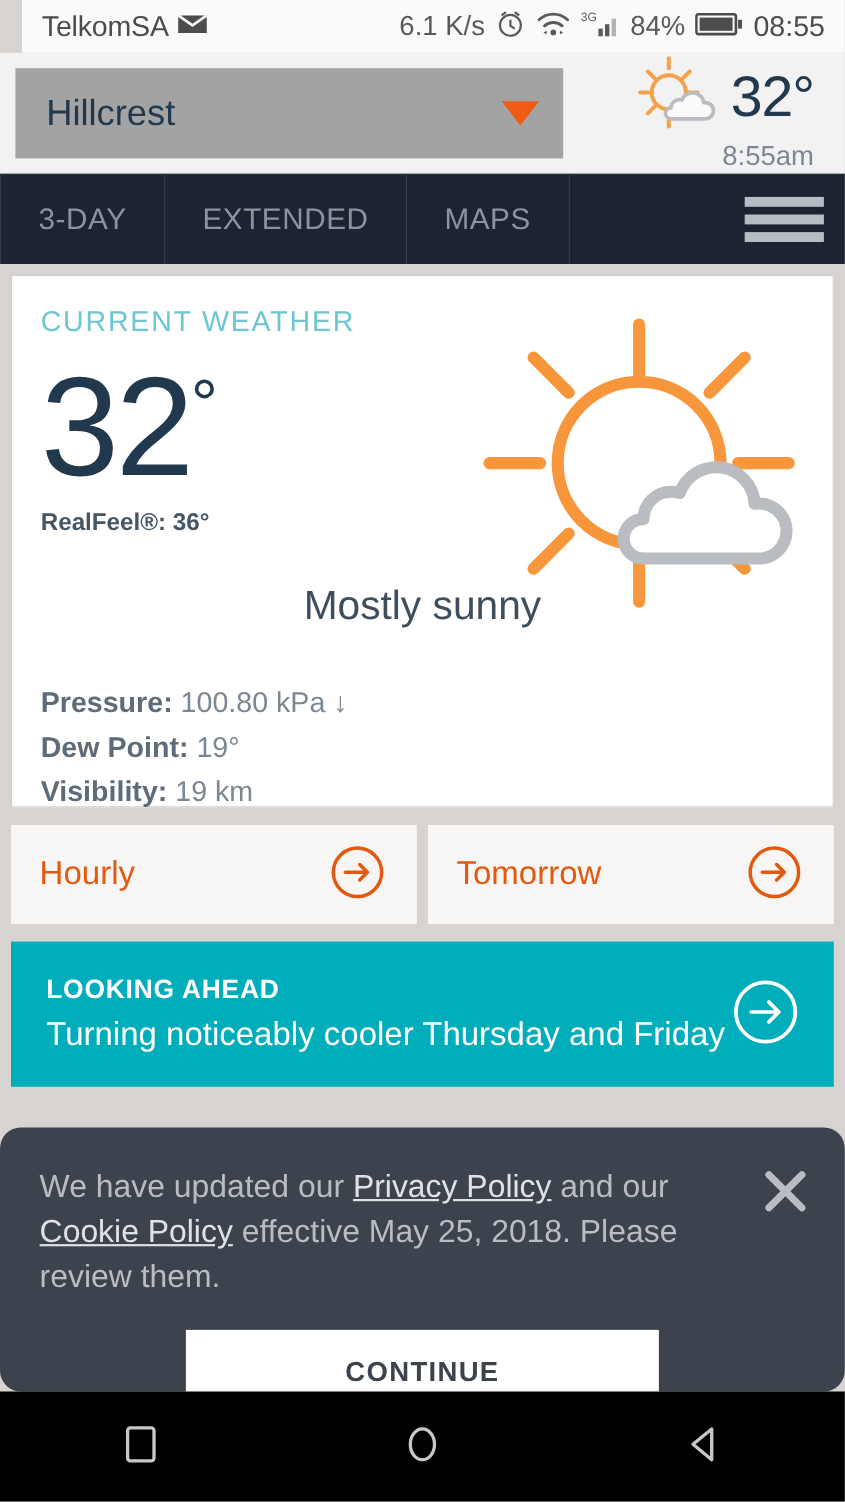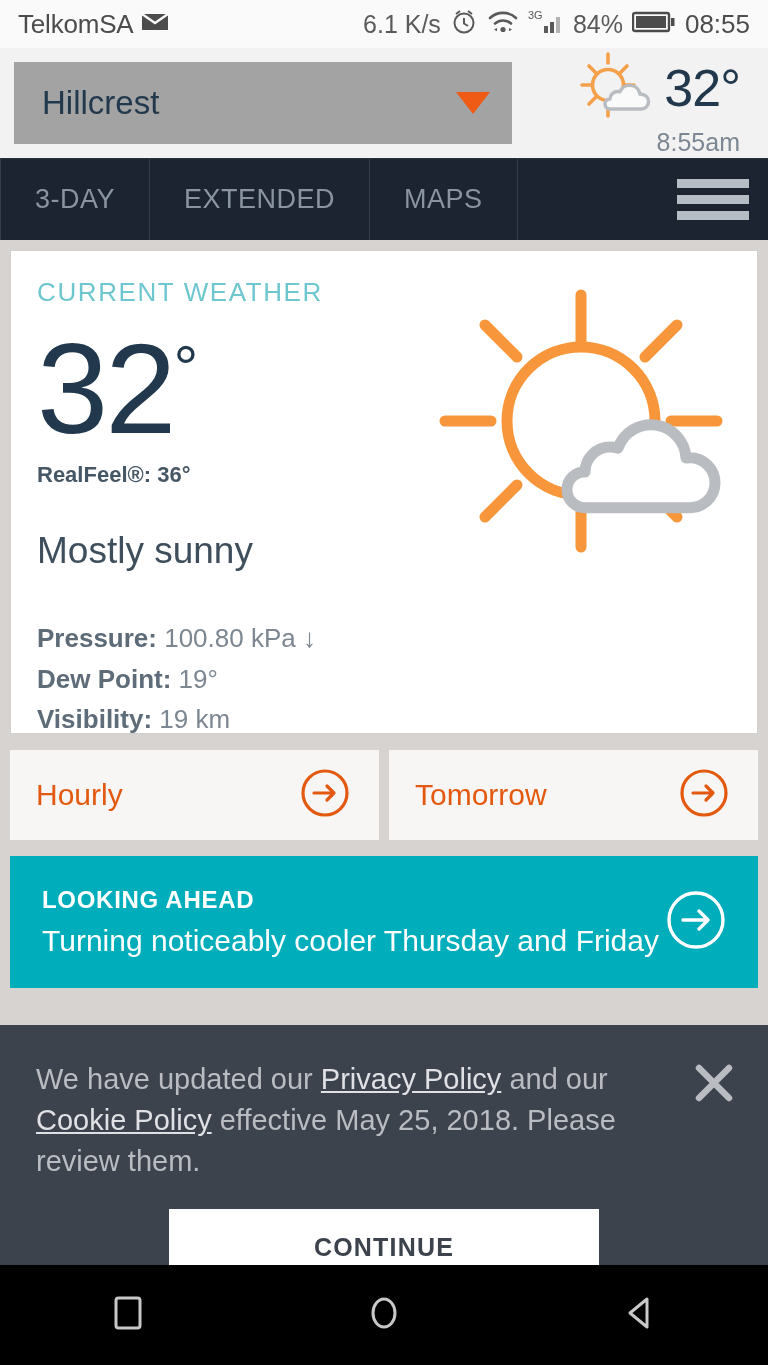--- a/index.html
+++ b/index.html
@@ -8,21 +8,21 @@
     font-family:"Liberation Sans", sans-serif;
     background:#d6d3d1;
     overflow:hidden;
   }
   #app { position:relative; width:768px; height:1365px; }
 
   
   .statusbar {
     height:48px; background:#fafafa;
     display:flex; align-items:center; justify-content:space-between;
-    padding:0 18px; color:#575757;
+    padding:0 18px; color:#575757;margin-left:20px;
   }
   .sb-left { display:flex; align-items:center; gap:8px; }
   .sb-carrier { font-size:26px; color:#4c4c4c; letter-spacing:-0.2px; }
   .sb-right { display:flex; align-items:center; gap:9px; }
   .sb-speed { font-size:25px; color:#5a5a5a; }
   .sb-clock { font-size:26px; color:#4c4c4c; }
   .sb-batt-pct { font-size:25px; color:#5a5a5a; }
   .icn { display:inline-block; vertical-align:middle; }
 
   
@@ -80,21 +80,21 @@
   }
   .card-body { display:flex; }
   .card-left { flex:1; }
   .big-temp {
     font-size:128px; color:#22394d; font-weight:300;
     line-height:1.05; letter-spacing:-3px; margin-top:14px;
   }
   .big-temp sup { font-size:62px; vertical-align:super; line-height:0; letter-spacing:0; }
   .realfeel { font-size:22px; color:#6b7885; margin-top:6px; }
   .realfeel b { color:#455665; }
-  .cond { font-size:37px; color:#3f4e5c; font-weight:300; margin-top:42px; }
+  .cond { font-size:37px; color:#3f4e5c; font-weight:300; margin-top:42px;text-align:center; }
   .details { margin-top:46px; line-height:1.55; }
   .details div { font-size:26px; color:#7c8792; }
   .details b { color:#5e6c79; }
   .card-icon {
     position:absolute; right:34px; top:36px; width:290px; height:280px;
   }
 
   
   .linkrow { display:flex; gap:10px; margin-top:16px; }
   .linkbtn {
@@ -109,21 +109,21 @@
     margin-top:16px; background:#00adbb; height:132px;
     display:flex; align-items:center; justify-content:space-between;
     padding:0 30px 0 32px; color:#ffffff;
   }
   .la-kicker { font-size:24px; font-weight:bold; letter-spacing:0.7px; }
   .la-text { font-size:30px; font-weight:400; margin-top:10px; }
 
   
   .privacy {
     position:absolute; left:0; right:0; top:1025px; height:240px;
-    background:#3c434d; padding:34px 36px 4px 36px;
+    background:#3c434d; padding:34px 36px 4px 36px;border-radius:19px;
   }
   .privacy-text {
     font-size:29px; color:#b9bcc1; line-height:1.42; max-width:640px;
   }
   .privacy-text a { color:#dfe1e4; text-decoration:underline; }
   .privacy-close {
     position:absolute; right:28px; top:32px;
     width:52px; height:52px;
   }
   .continue-wrap { display:flex; justify-content:center; margin-top:26px; }

